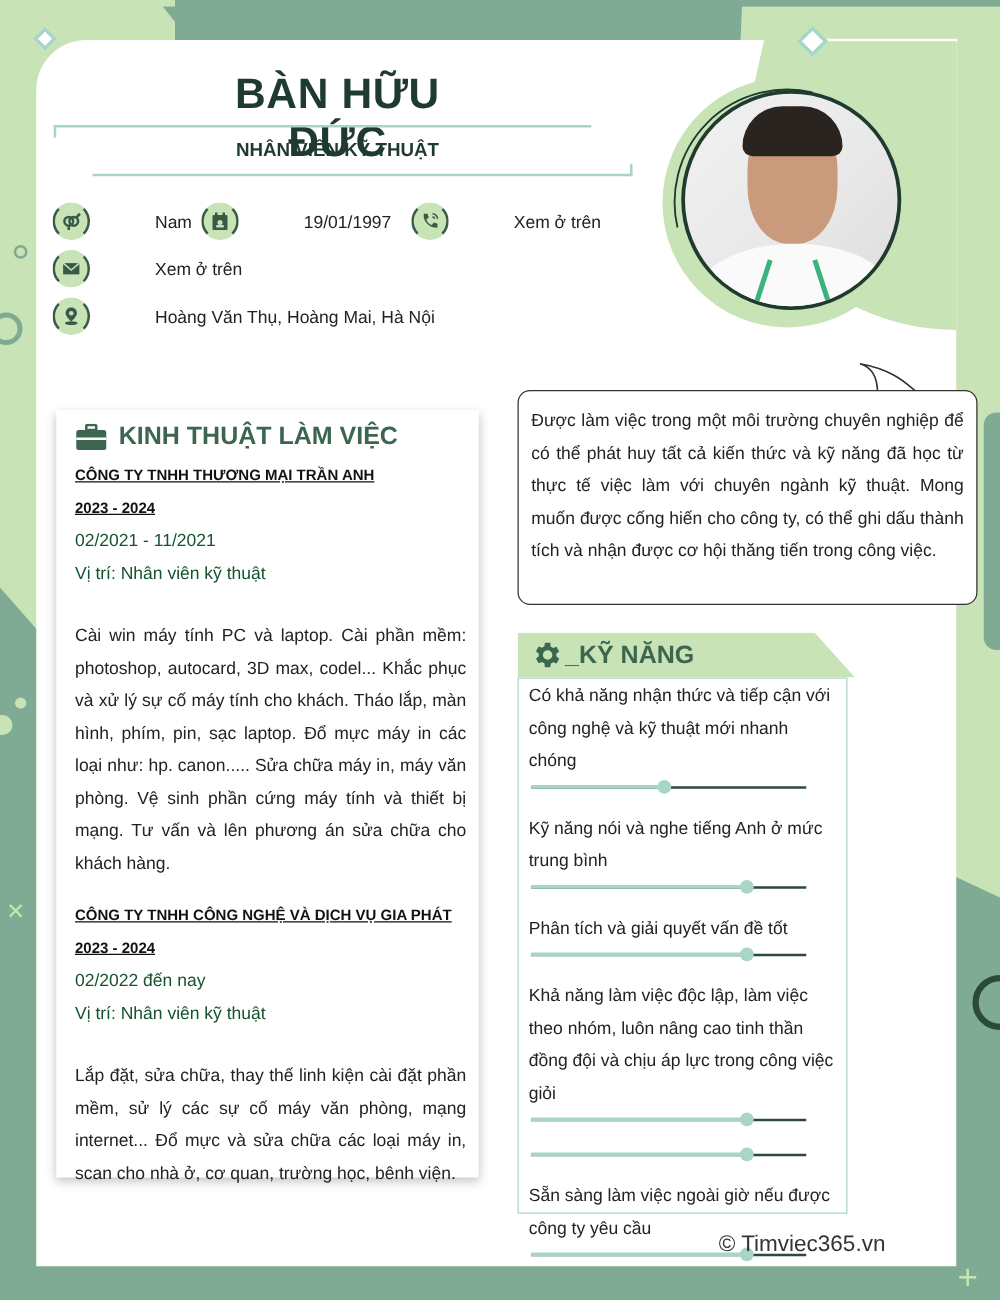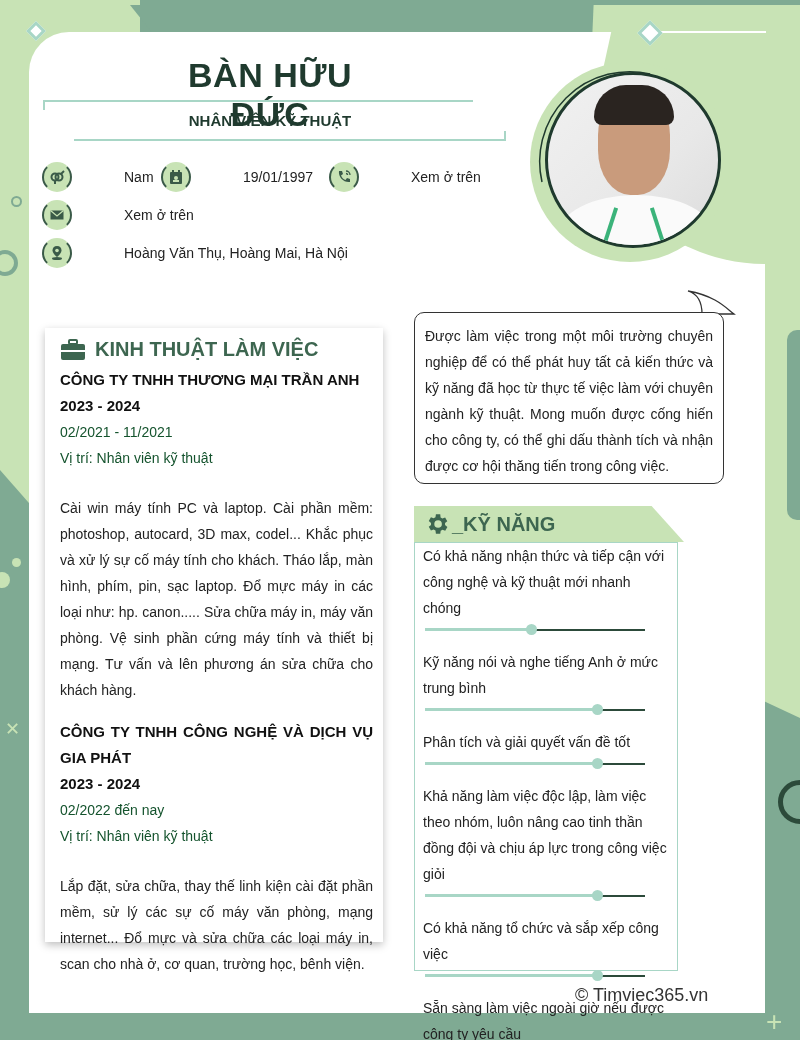--- a/index.html
+++ b/index.html
@@ -27,26 +27,26 @@
   .avatar { position: absolute; left: 545px; top: 72px; width: 176px; height: 176px; border-radius: 50%; border: 3px solid #1f3a2e; overflow: hidden; background: linear-gradient(135deg,#f1f1f1 0%,#e8e8e8 60%,#dcdcdc 100%); }
   .avatar .head { position: absolute; left: 50px; top: 20px; width: 72px; height: 100px; border-radius: 40% 40% 45% 45%; background: #c99b7c; }
   .avatar .hair { position: absolute; left: 46px; top: 10px; width: 80px; height: 40px; border-radius: 40px 40px 10px 10px; background: #2a2420; }
   .avatar .body { position: absolute; left: 10px; top: 120px; width: 156px; height: 80px; border-radius: 50% 50% 0 0; background: #fafafa; }
   .avatar .lanyard { position: absolute; left: 60px; top: 132px; width: 4px; height: 40px; background: #3bb37a; transform: rotate(18deg); }
   .avatar .lanyard2 { position: absolute; left: 108px; top: 132px; width: 4px; height: 40px; background: #3bb37a; transform: rotate(-18deg); }
 
   .card { position: absolute; left: 45px; top: 328px; width: 338px; height: 614px; background: #fff; box-shadow: 0 3px 8px rgba(0,0,0,0.25); padding: 10px 10px 0 15px; }
   .card h2 { display: flex; align-items: center; font-size: 20px; font-weight: bold; color: #3d6650; margin-bottom: 6px; }
   .card h2 svg { width: 26px; height: 22px; margin-right: 9px; }
-  .company { font-size: 15px; font-weight: bold; line-height: 26px; color: #111; }
+  .company { font-size: 12px; font-weight: bold; line-height: 26px; color: #111; text-decoration: underline; }
   .line { font-size: 14px; line-height: 26px; color: #14532d; }
   .desc { font-size: 14px; line-height: 26px; color: #222; text-align: justify; margin-top: 24px; }
   .gap { height: 16px; }
 
-  .bubble { position: absolute; left: 414px; top: 312px; width: 310px; height: 172px; border: 1.5px solid #333; border-radius: 10px; padding: 10px 10px; font-size: 14px; line-height: 26px; text-align: justify; color: #222; background: #fff; }
+  .bubble { position: absolute; left: 414px; top: 312px; width: 368px; height: 172px; border: 1.5px solid #333; border-radius: 10px; padding: 10px 10px; font-size: 14px; line-height: 26px; text-align: justify; color: #222; background: #fff; }
   .bubble-tail { position: absolute; left: 686px; top: 290px; width: 50px; height: 26px; }
 
   .skills-head { position: absolute; left: 414px; top: 506px; width: 270px; height: 36px; background: #c8e3b5; clip-path: polygon(0 0, 88% 0, 100% 100%, 0 100%); display: flex; align-items: center; padding-left: 10px; font-size: 20px; font-weight: bold; color: #3d6650; }
   .skills-head svg { width: 26px; height: 26px; margin-right: 2px; }
   .skills { position: absolute; left: 414px; top: 542px; width: 264px; height: 429px; border: 1px solid #a8d6c6; padding: 0 8px; }
   .skill { font-size: 14px; line-height: 26px; color: #222; }
   .slider { position: relative; height: 18px; margin: 0 24px 10px 2px; }
   .slider .track { position: absolute; left: 0; right: 0; top: 8px; height: 2px; background: #2c4a3a; }
   .slider .fill { position: absolute; left: 0; top: 7px; height: 3px; background: #a8d6c6; }
   .slider .knob { position: absolute; top: 3px; width: 11px; height: 11px; border-radius: 50%; background: #a8d6c6; margin-left: -5px; }
@@ -215,21 +215,20 @@
   </div>
   <div>
     <div class="skill">Khả năng làm việc độc lập, làm việc theo nhóm, luôn nâng cao tinh thần đồng đội và chịu áp lực trong công việc giỏi</div>
     <div class="slider">
         <div class="track"></div>
         <div class="fill" style="width:78%"></div>
         <div class="knob" style="left:78%"></div>
       </div>
   </div>
   <div>
-    <div class="skill">Có khả năng tổ chức và sắp xếp công việc</div>
     <div class="slider">
         <div class="track"></div>
         <div class="fill" style="width:78%"></div>
         <div class="knob" style="left:78%"></div>
       </div>
   </div>
   <div>
     <div class="skill">Sẵn sàng làm việc ngoài giờ nếu được công ty yêu cầu</div>
     <div class="slider">
         <div class="track"></div>

